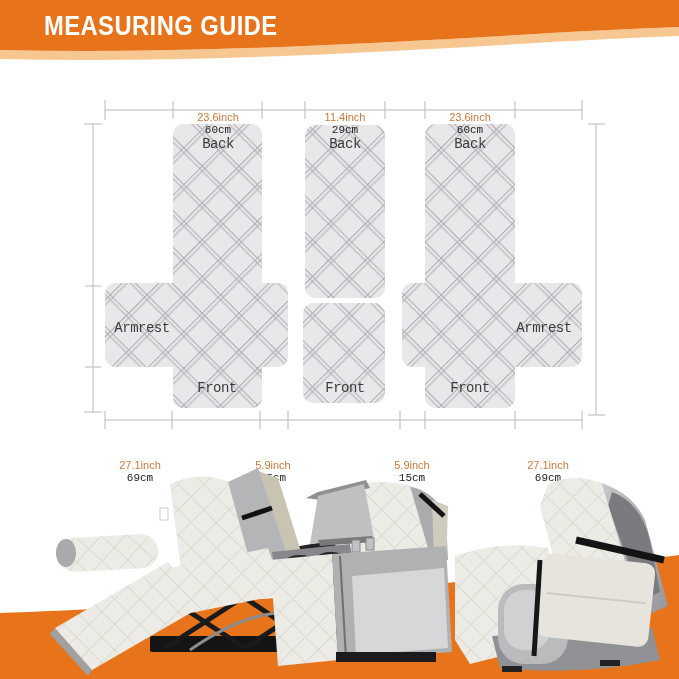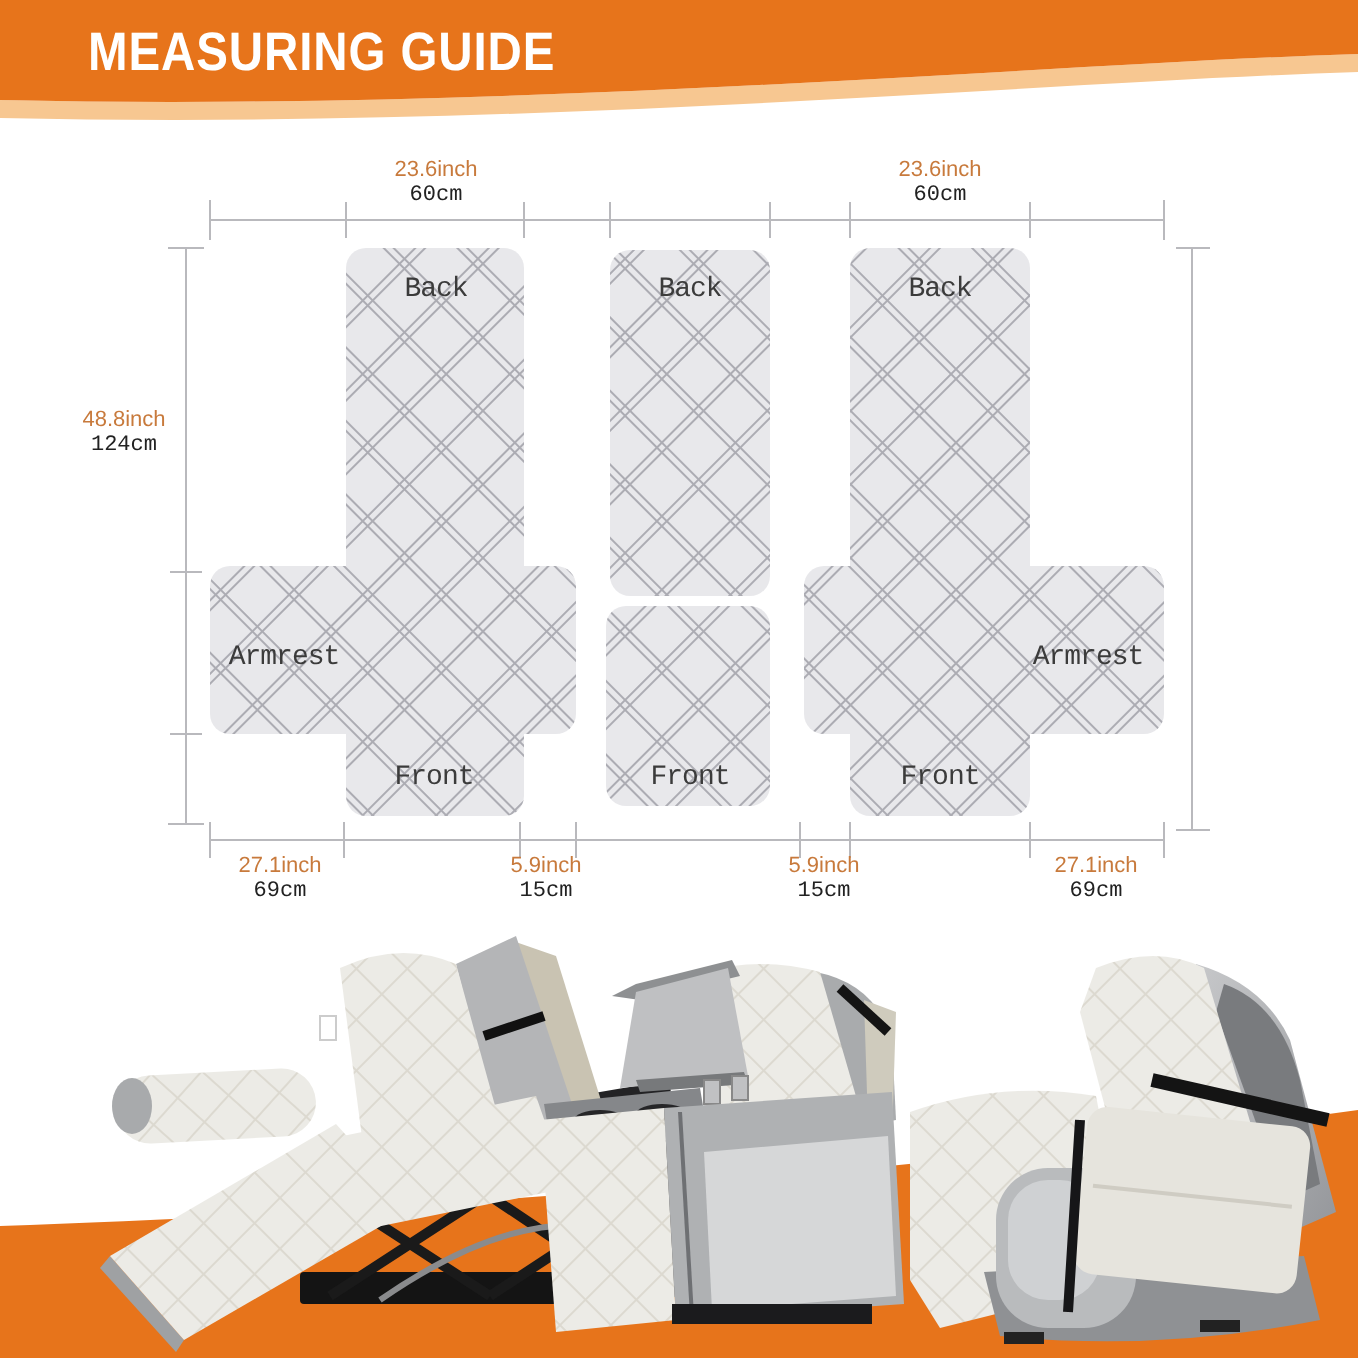--- a/index.html
+++ b/index.html
@@ -3,21 +3,21 @@
 <meta charset="utf-8">
 <style>
   html,body{margin:0;padding:0;background:#fff;}
   .stage{position:relative;width:679px;height:679px;background:#ffffff;overflow:hidden;
          font-family:"Liberation Sans",sans-serif;}
   .stage svg{position:absolute;display:block;}
   .banner-title{position:absolute;left:44px;top:11px;color:#ffffff;font-weight:700;
                 font-size:27px;letter-spacing:.5px;transform:scaleX(.88);transform-origin:left center;
                 white-space:nowrap;}
   .dim{position:absolute;width:84px;text-align:center;font-size:11px;line-height:13px;}
-  .dim .inch{color:#C87A3C;}
+  .dim .inch{color:#C87A3C;margin-top:32px;}
   .dim .cm{color:#222222;font-family:Liberation Mono, monospace;}
   .panel-label{font-family:"Liberation Mono","DejaVu Sans Mono",monospace;font-size:14px;
                fill:#3B3B3B;letter-spacing:-.5px;}
 </style>
 </head>
 <body>
 
 <div class="stage">
 
   <svg style="left:0;top:0" width="679" height="70" viewBox="0 0 679 70">
@@ -69,29 +69,29 @@
       <text class="panel-label" x="217" y="392">Front</text>
       <text class="panel-label" x="345" y="392">Front</text>
       <text class="panel-label" x="470" y="392">Front</text>
     </g>
   </svg>
 
   <div class="dim" style="left:176px;top:79px">
     <div class="inch">23.6inch</div>
     <div class="cm">60cm</div>
   </div>
+  <div class="dim" style="left:303px;top:79px">
+    <div class="inch">11.4inch</div>
+    <div class="cm">29cm</div>
+  </div>
   <div class="dim" style="left:428px;top:79px">
     <div class="inch">23.6inch</div>
     <div class="cm">60cm</div>
   </div>
 
-  <div class="dim" style="left:20px;top:204px">
-    <div class="inch">48.8inch</div>
-    <div class="cm">124cm</div>
-  </div>
 
 
   <div class="dim" style="left:98px;top:427px">
     <div class="inch">27.1inch</div>
     <div class="cm">69cm</div>
   </div>
   <div class="dim" style="left:231px;top:427px">
     <div class="inch">5.9inch</div>
     <div class="cm">15cm</div>
   </div>

